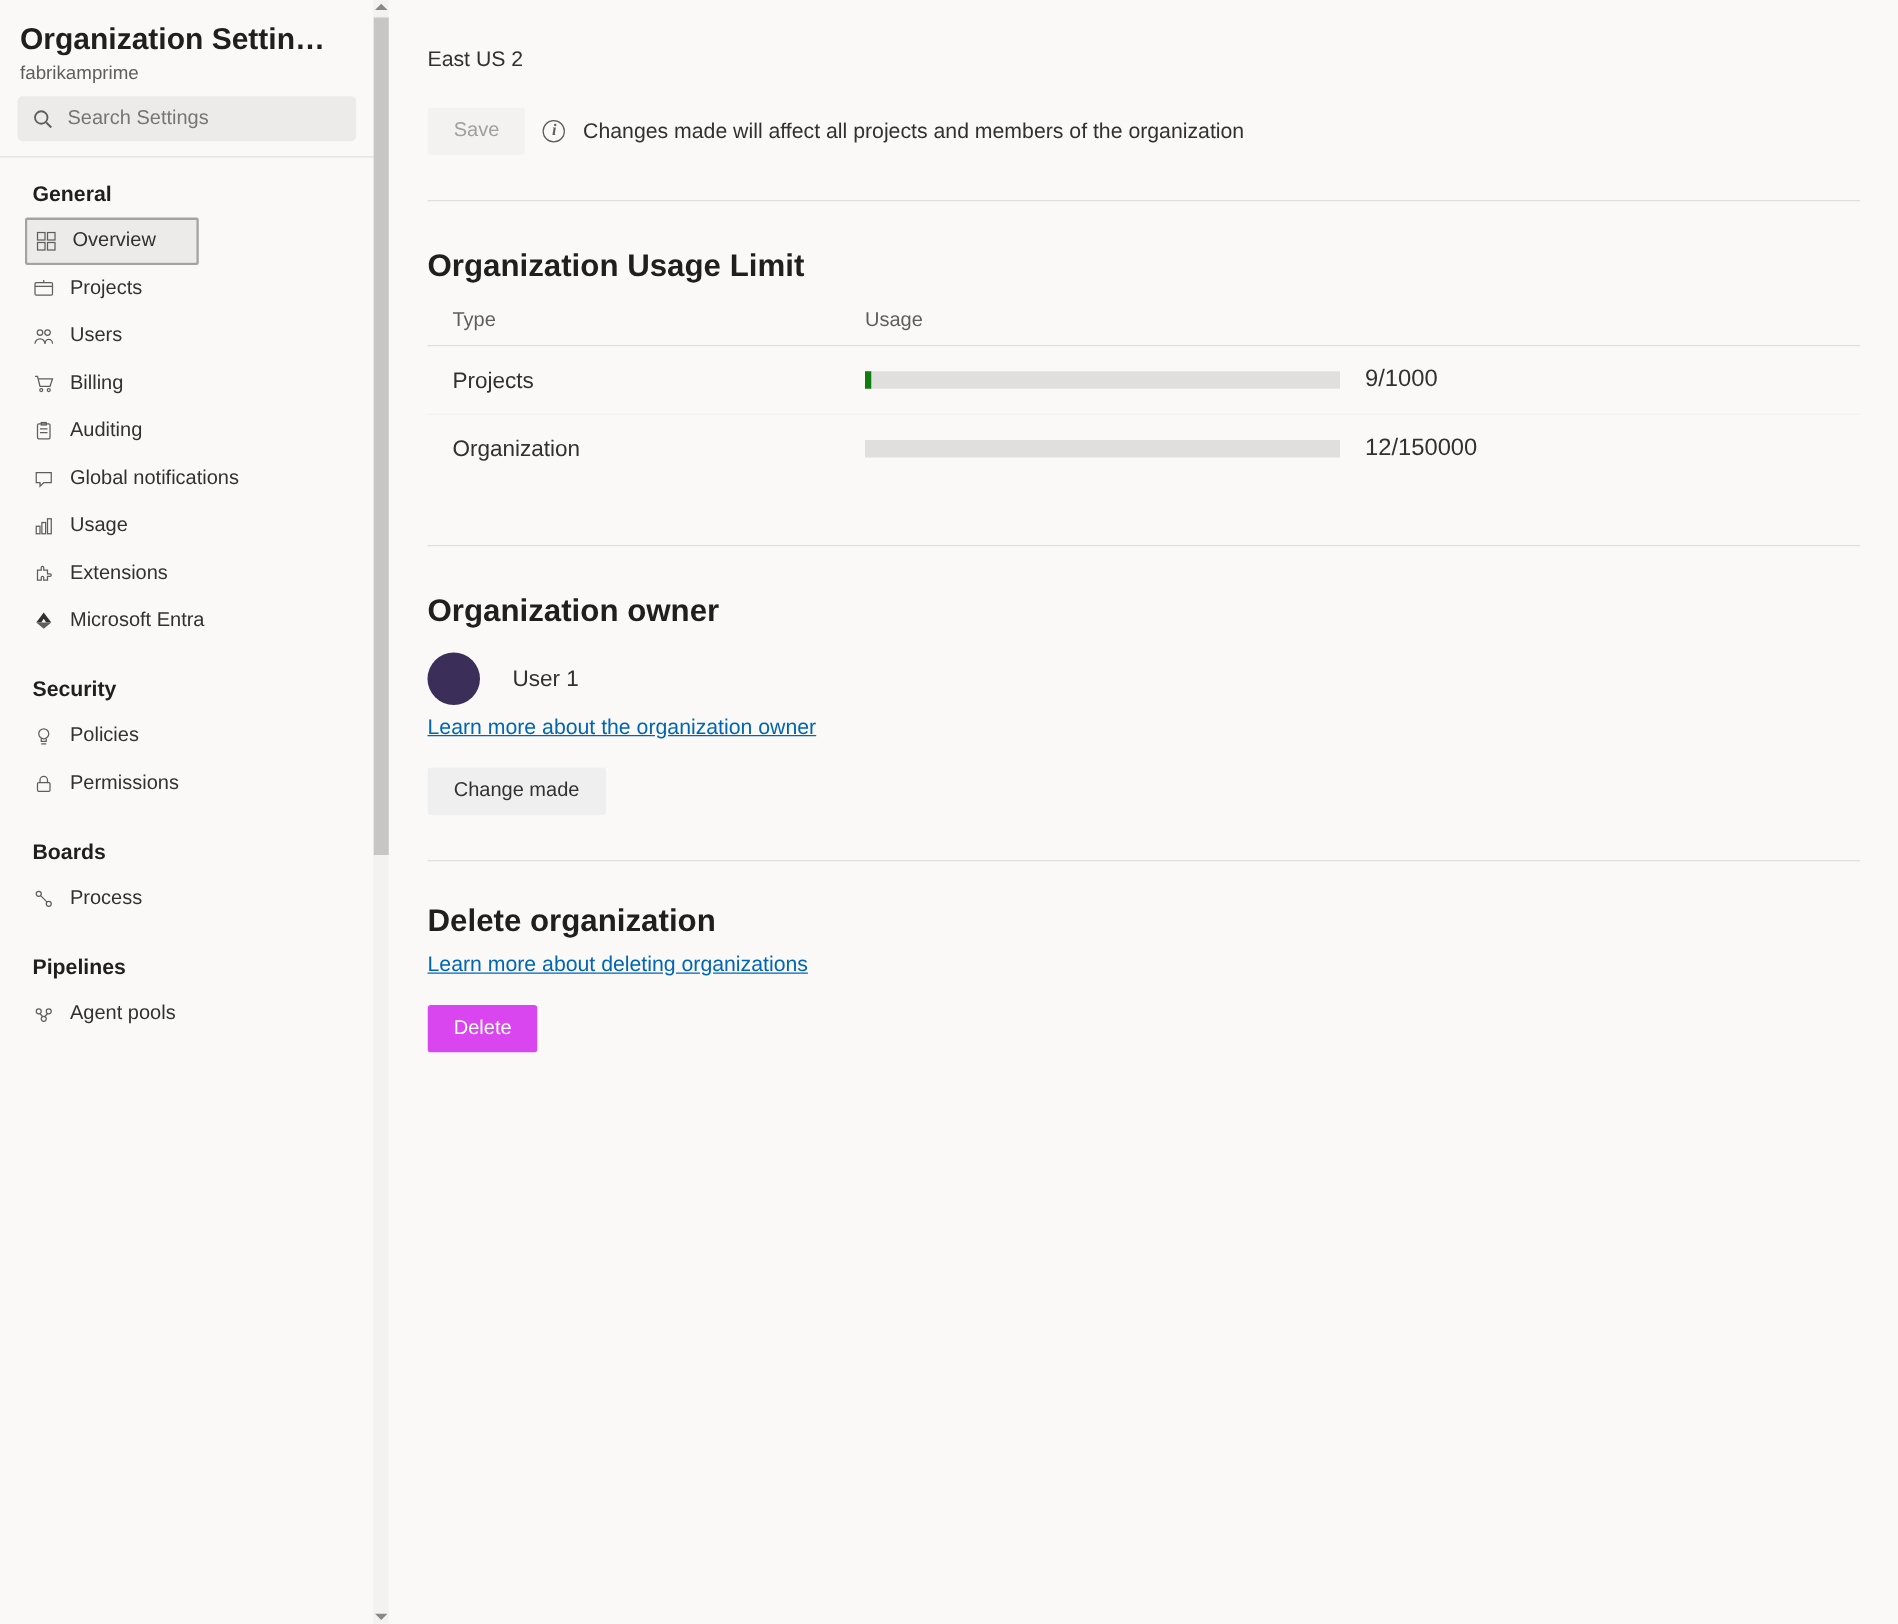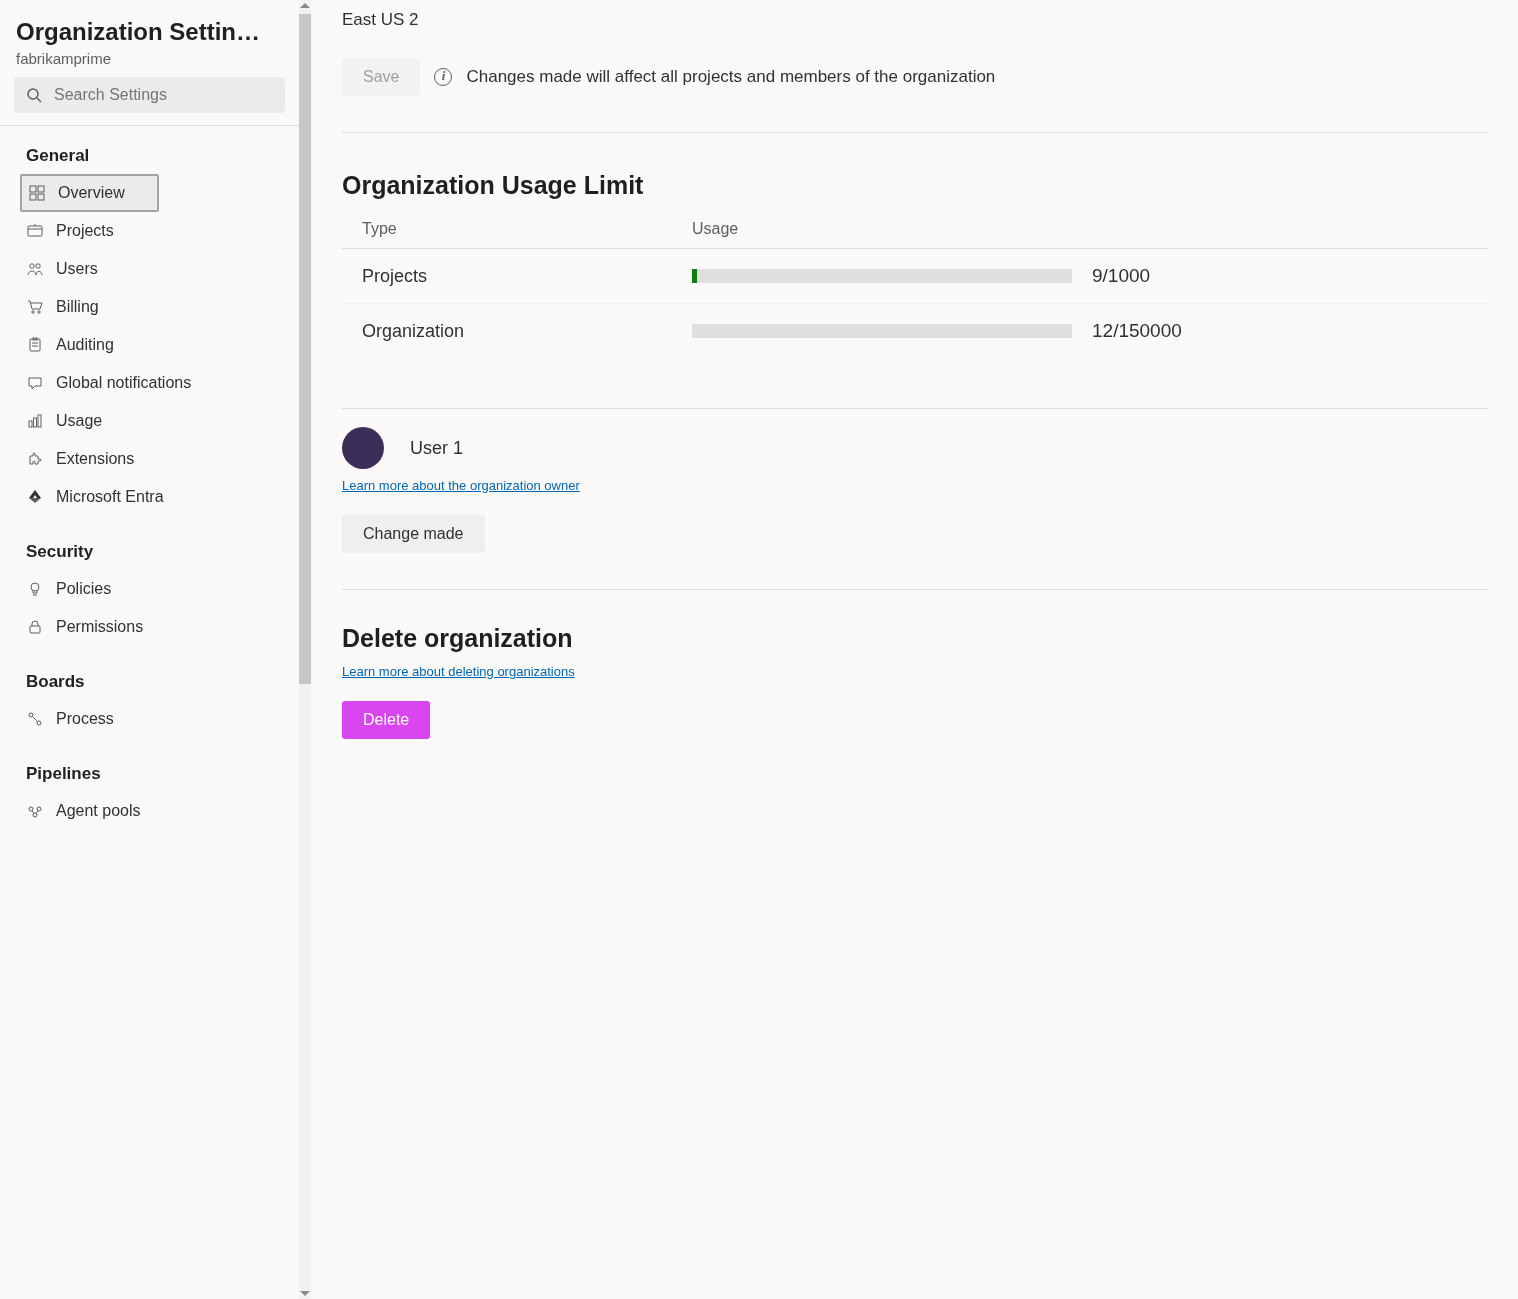--- a/index.html
+++ b/index.html
@@ -128,20 +128,21 @@
     border-radius: 2px;
   }
   .highlight-box .nav-item { padding: 8px 6px; }
 
   
   .main {
     flex: 1;
     padding: 0 30px 40px 30px;
     margin-left: 12px;
     overflow: auto;
+    margin-top: 28px;
   }
 
   .region-text {
     font-size: 17px;
     color: #323130;
     margin-top: 10px;
   }
 
   .save-row {
     display: flex;
@@ -253,21 +254,21 @@
   .avatar {
     width: 42px; height: 42px;
     border-radius: 50%;
     background: #3b2e58;
   }
   .owner-name { font-size: 18px; }
 
   a.link {
     color: #0065b3;
     text-decoration: underline;
-    font-size: 13px;
+    font-size: 17px;
   }
 
   .owner-actions { margin: 22px 0 36px 0; }
 
   .delete-desc {
     font-size: 17px;
     color: #323130;
     margin-top: 4px;
   }
   .delete-actions { margin: 22px 0; }
@@ -501,20 +502,21 @@
         <div class="bar-fill" style="width:0%"></div>
       </div>
       <div class="col-count">12/150000</div>
     </div>
   </div>
 
   <div class="usage-spacer"></div>
   <hr class="section-divider">
 
   
+  <h2 class="section-title">Organization owner</h2>
   <div class="owner-row">
     <div class="avatar"></div>
     <div class="owner-name">User 1</div>
   </div>
   <a href="#" class="link">Learn more about the organization owner</a>
   <div class="owner-actions">
     <button class="btn btn-default">Change made</button>
   </div>
 
   <hr class="section-divider">

